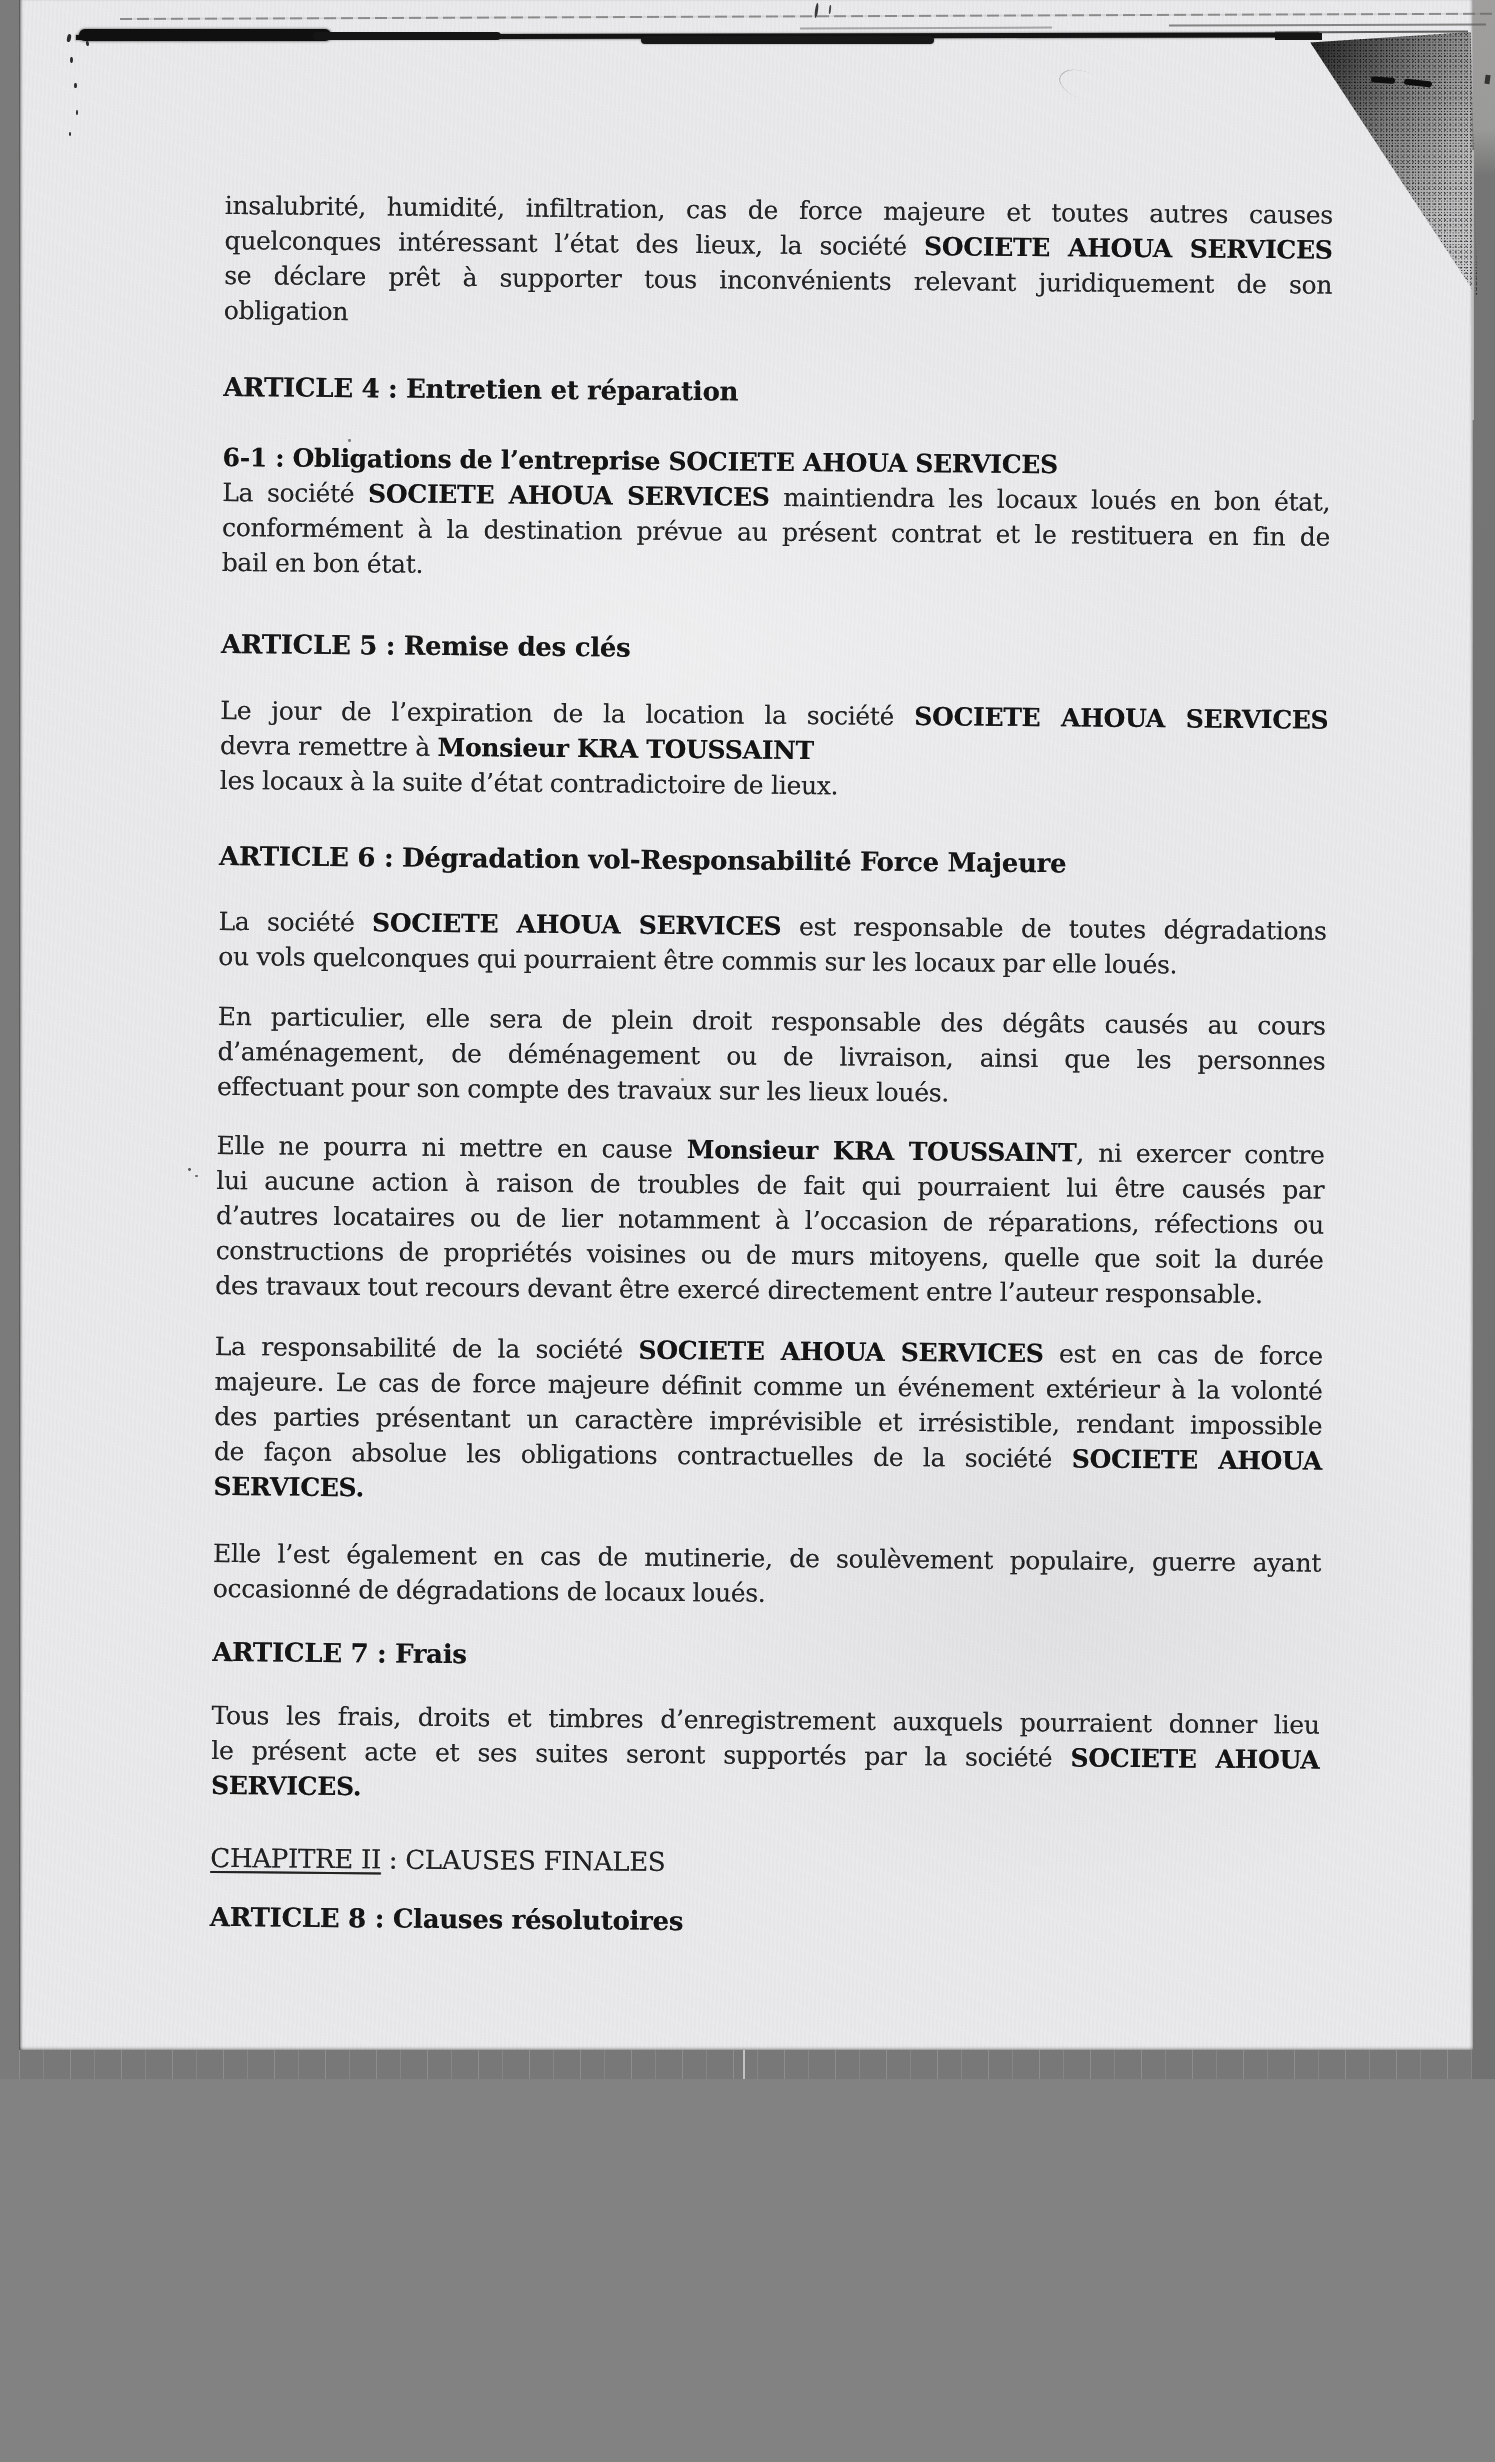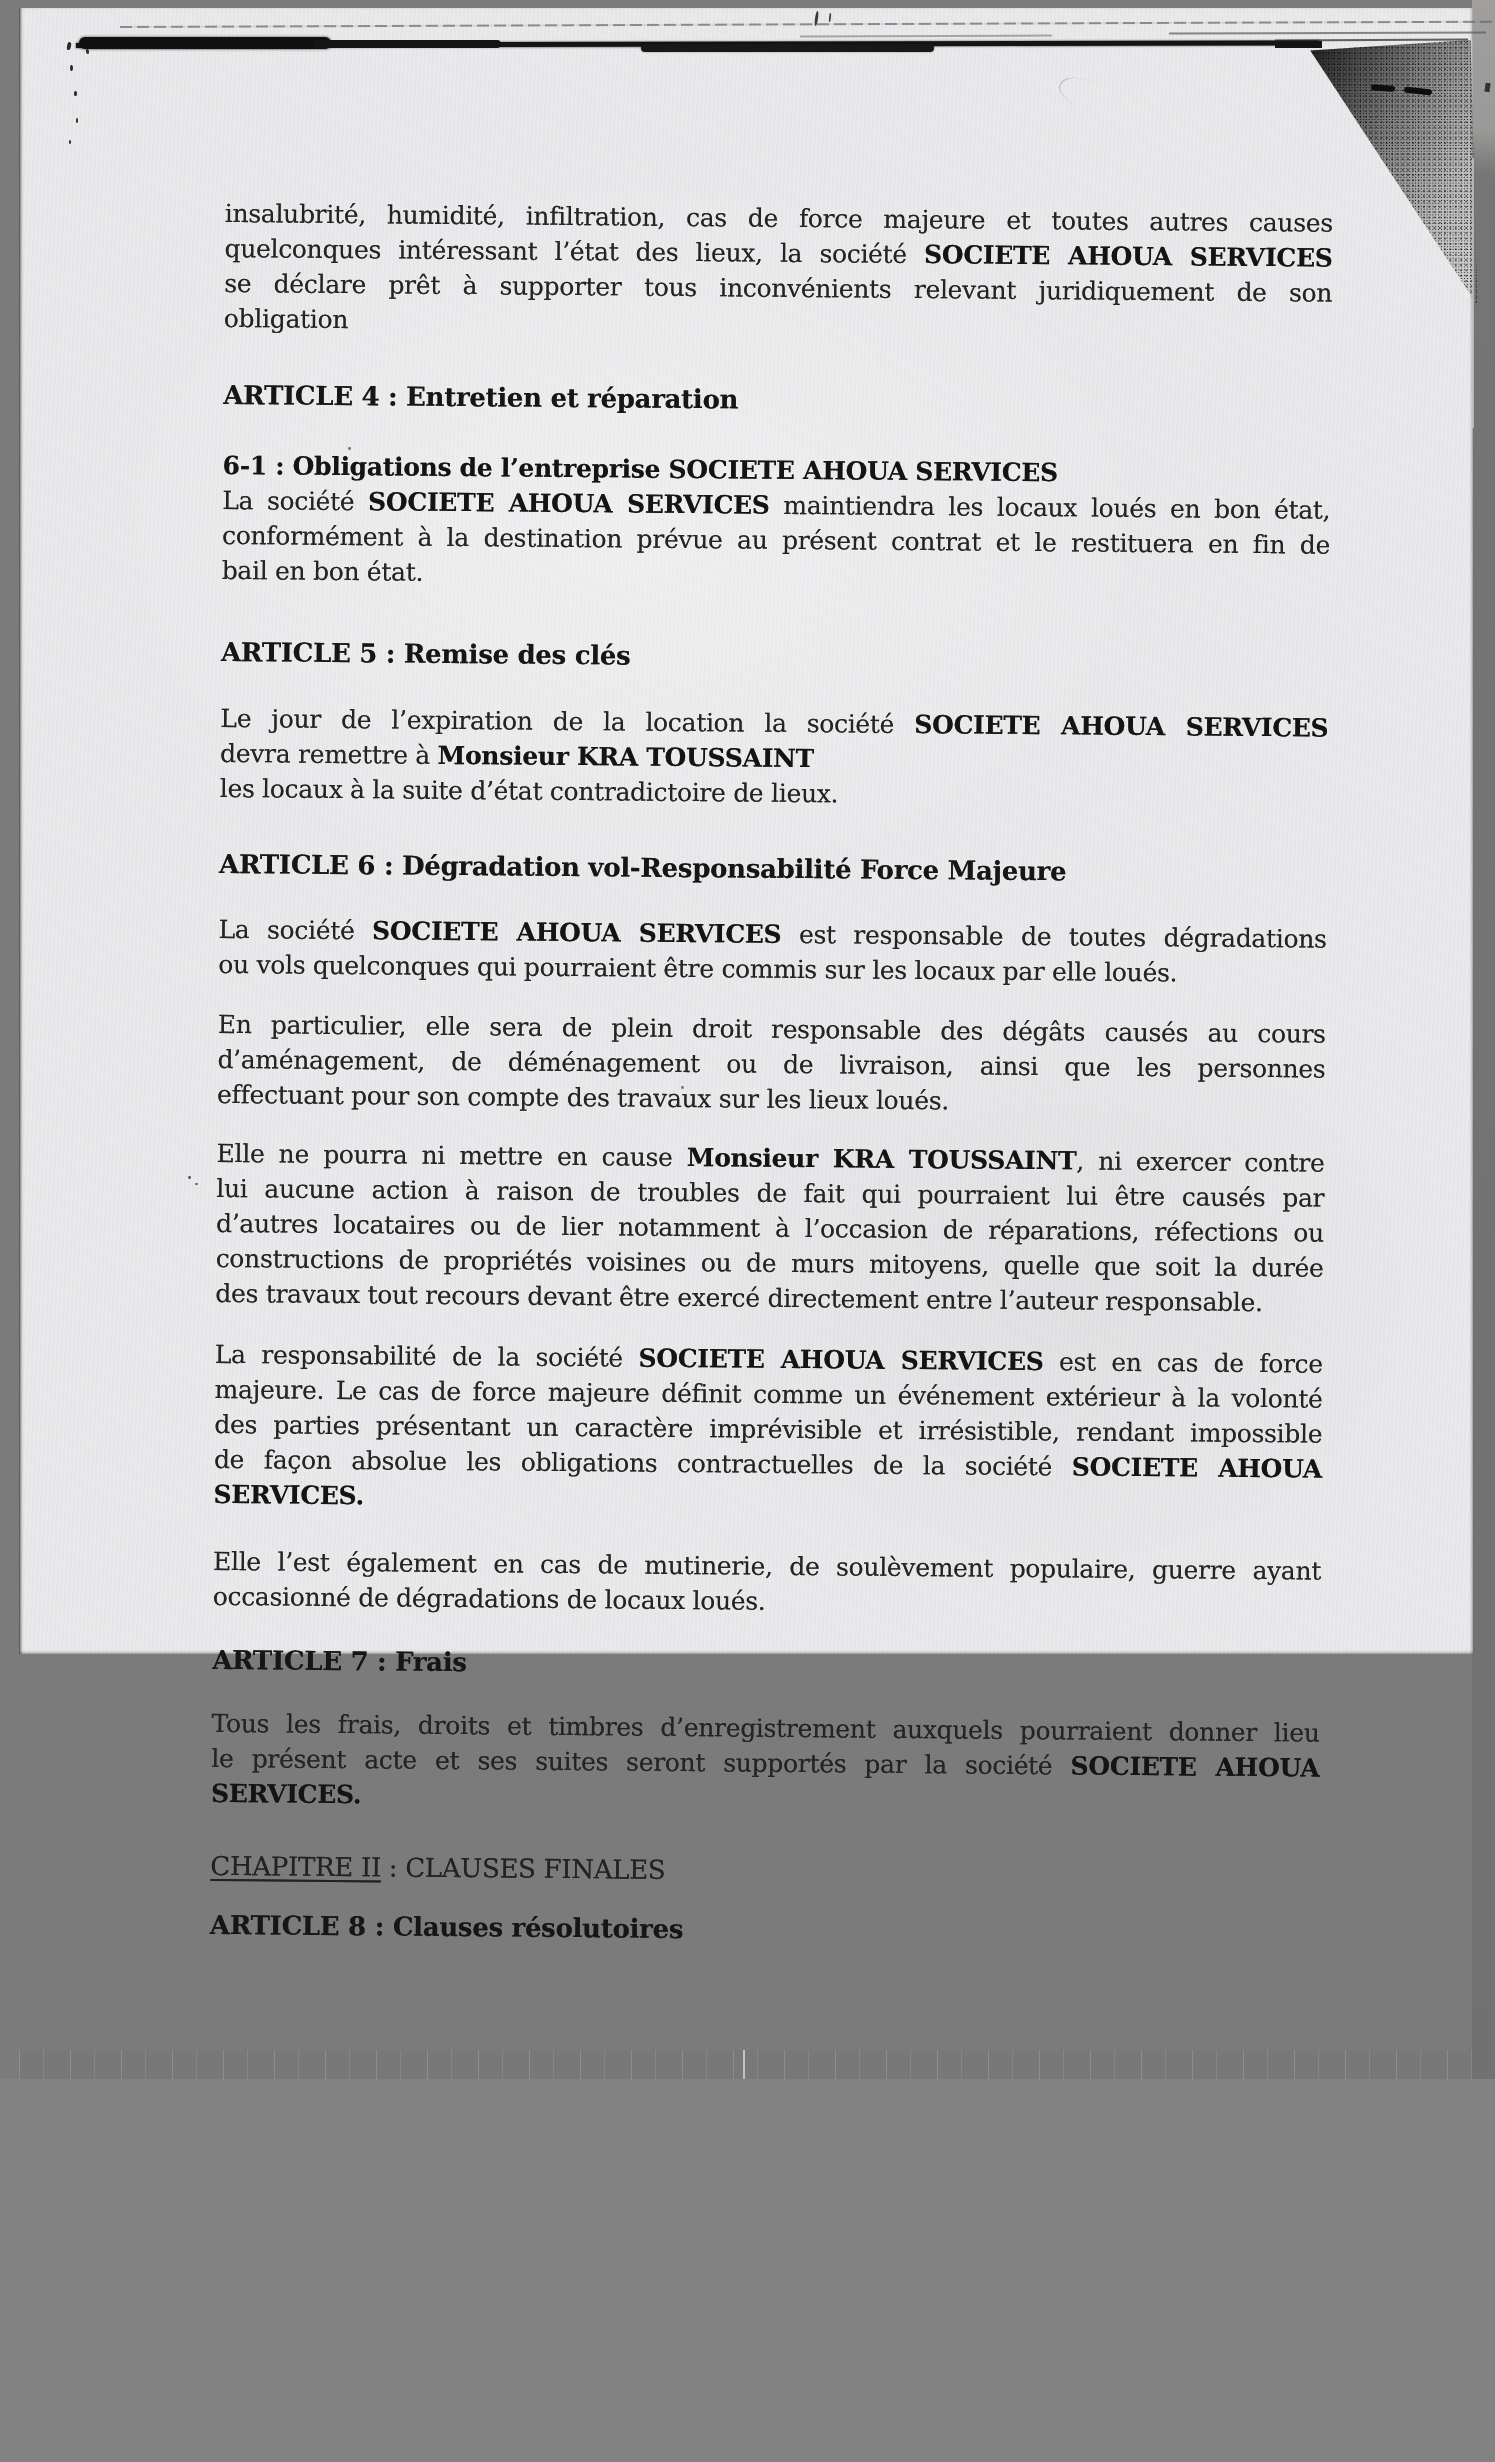--- a/index.html
+++ b/index.html
@@ -23,21 +23,21 @@
   .bottom-band-gap{
     position:absolute;left:743px;top:2050px;width:2.3px;height:29px;
     background:rgba(255,255,255,.55);
   }
   .bottom-flat{
     position:absolute;left:0;top:2079px;width:1495px;height:383px;
     background:#828282;
   }
   
   .page{
-    position:absolute;left:19.3px;top:8px;width:1453px;height:1646px;
+    position:absolute;left:19.3px;top:0;width:1453px;height:2050px;
     background:
       radial-gradient(762px 528px at 42% 32%, rgba(255,255,255,.30), transparent 70%),
       radial-gradient(586px 469px at 72% 78%, rgba(0,0,0,.035), transparent 70%),
       repeating-linear-gradient(93deg, rgba(0,0,0,.015) 0 1.8px, transparent 1.8px 4.1px),
       repeating-linear-gradient(2deg, rgba(255,255,255,.04) 0 1.2px, transparent 1.2px 2.9px),
       #e9e8ea;
     box-shadow: inset 2.9px 0 2.9px -1.8px rgba(0,0,0,.45),
                 inset -2.9px 0 2.9px -1.8px rgba(0,0,0,.35),
                 inset 0 -2.9px 3.5px -1.8px rgba(0,0,0,.4);
     border-left:1.8px solid #5d5d5d;

